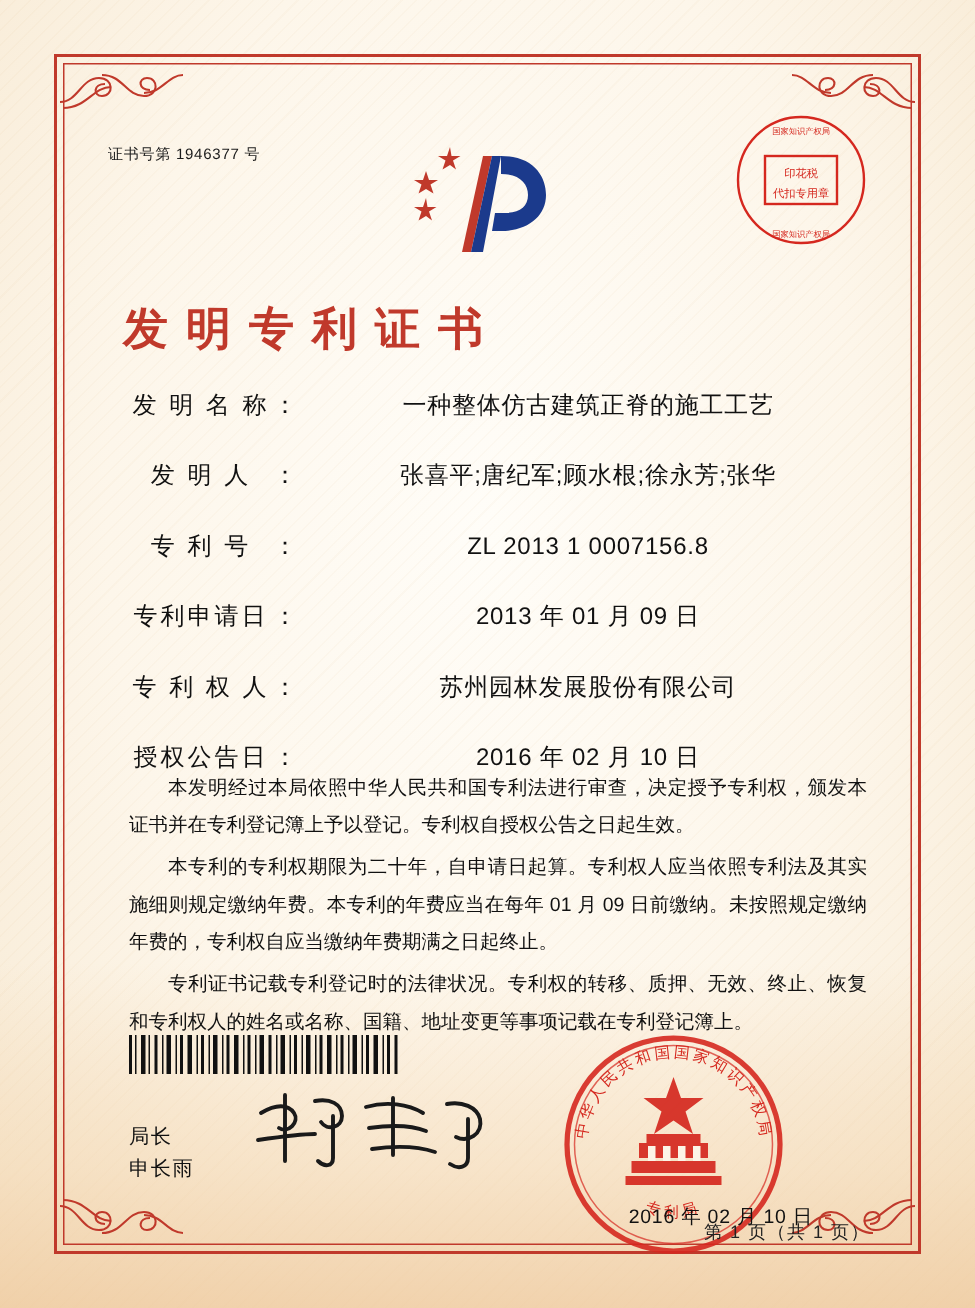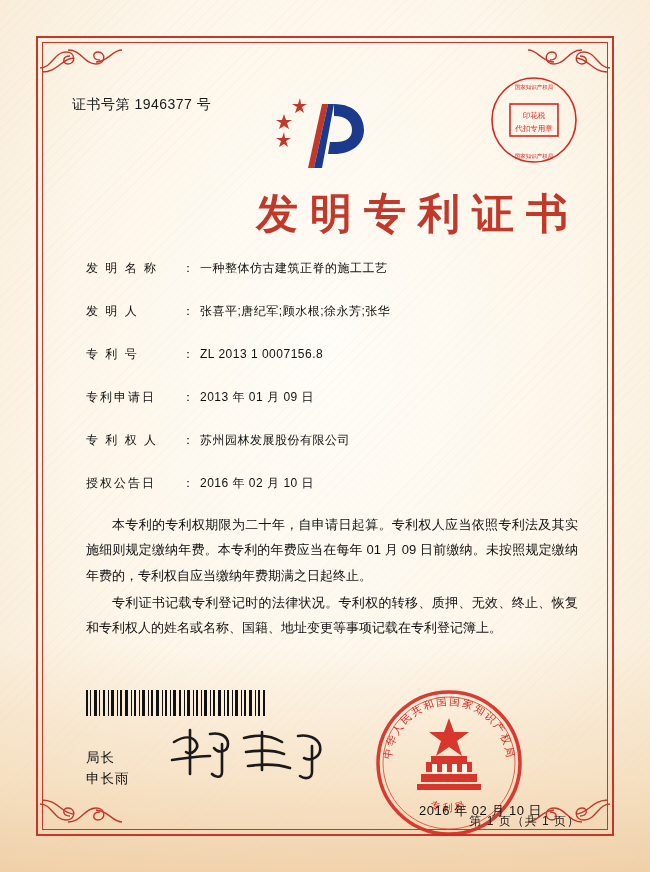--- a/index.html
+++ b/index.html
@@ -67,21 +67,21 @@
     left: 70px;
     top: 60px;
     right: 70px;
     bottom: 60px;
   }
 
   .cert-number {
     position: absolute;
     left: 2px;
     top: 36px;
-    font-size: 14px;
+    font-size: 10px;
     color: #1a1a1a;
     letter-spacing: 0.5px;
   }
 
   
   .stamp-top {
     position: absolute;
     right: 0px;
     top: 14px;
     width: 92px;
@@ -95,42 +95,43 @@
     top: 36px;
     transform: translateX(-50%);
     width: 110px;
     height: 78px;
   }
 
   .main-title {
     position: absolute;
     left: 0;
     right: 0;
-    top: 126px;
-    text-align: right;
+    top: 139px;
+    text-align: left;
     font-family: "DejaVu Serif", "Liberation Serif", serif;
-    font-size: 42px;
+    font-size: 30px;
     font-weight: bold;
     letter-spacing: 12px;
     color: #c0392b;
     text-indent: 12px;
   }
 
   .fields {
     position: absolute;
     left: 16px;
     right: 0;
     top: 200px;
   }
   .field-row {
     display: flex;
     align-items: baseline;
     margin-bottom: 26px;
-    font-size: 12px;
+    font-size: 16px;
     color: #111;
+    text-align: center;
   }
   .field-label {
     width: 96px;
     flex: 0 0 96px;
     letter-spacing: 2px;
     white-space: nowrap;
   }
   .field-colon {
     flex: 0 0 auto;
     padding-right: 6px;
@@ -316,20 +317,21 @@
         <span class="field-value">苏州园林发展股份有限公司</span>
       </div>
       <div class="field-row">
         <span class="field-label">授权公告日</span>
         <span class="field-colon">：</span>
         <span class="field-value">2016 年 02 月 10 日</span>
       </div>
     </div>
 
     <div class="body-text">
+      <p>本发明经过本局依照中华人民共和国专利法进行审查，决定授予专利权，颁发本证书并在专利登记簿上予以登记。专利权自授权公告之日起生效。</p>
       <p>本专利的专利权期限为二十年，自申请日起算。专利权人应当依照专利法及其实施细则规定缴纳年费。本专利的年费应当在每年 01 月 09 日前缴纳。未按照规定缴纳年费的，专利权自应当缴纳年费期满之日起终止。</p>
       <p>专利证书记载专利登记时的法律状况。专利权的转移、质押、无效、终止、恢复和专利权人的姓名或名称、国籍、地址变更等事项记载在专利登记簿上。</p>
     </div>
 
     <svg class="barcode" viewBox="0 0 180 26">
       <g fill="#111">
         <rect x="0" y="0" width="2" height="26"></rect>
           <rect x="4" y="0" width="1" height="26"></rect>
         <rect x="8" y="0" width="3" height="26"></rect>
           <rect x="13" y="0" width="1" height="26"></rect>

